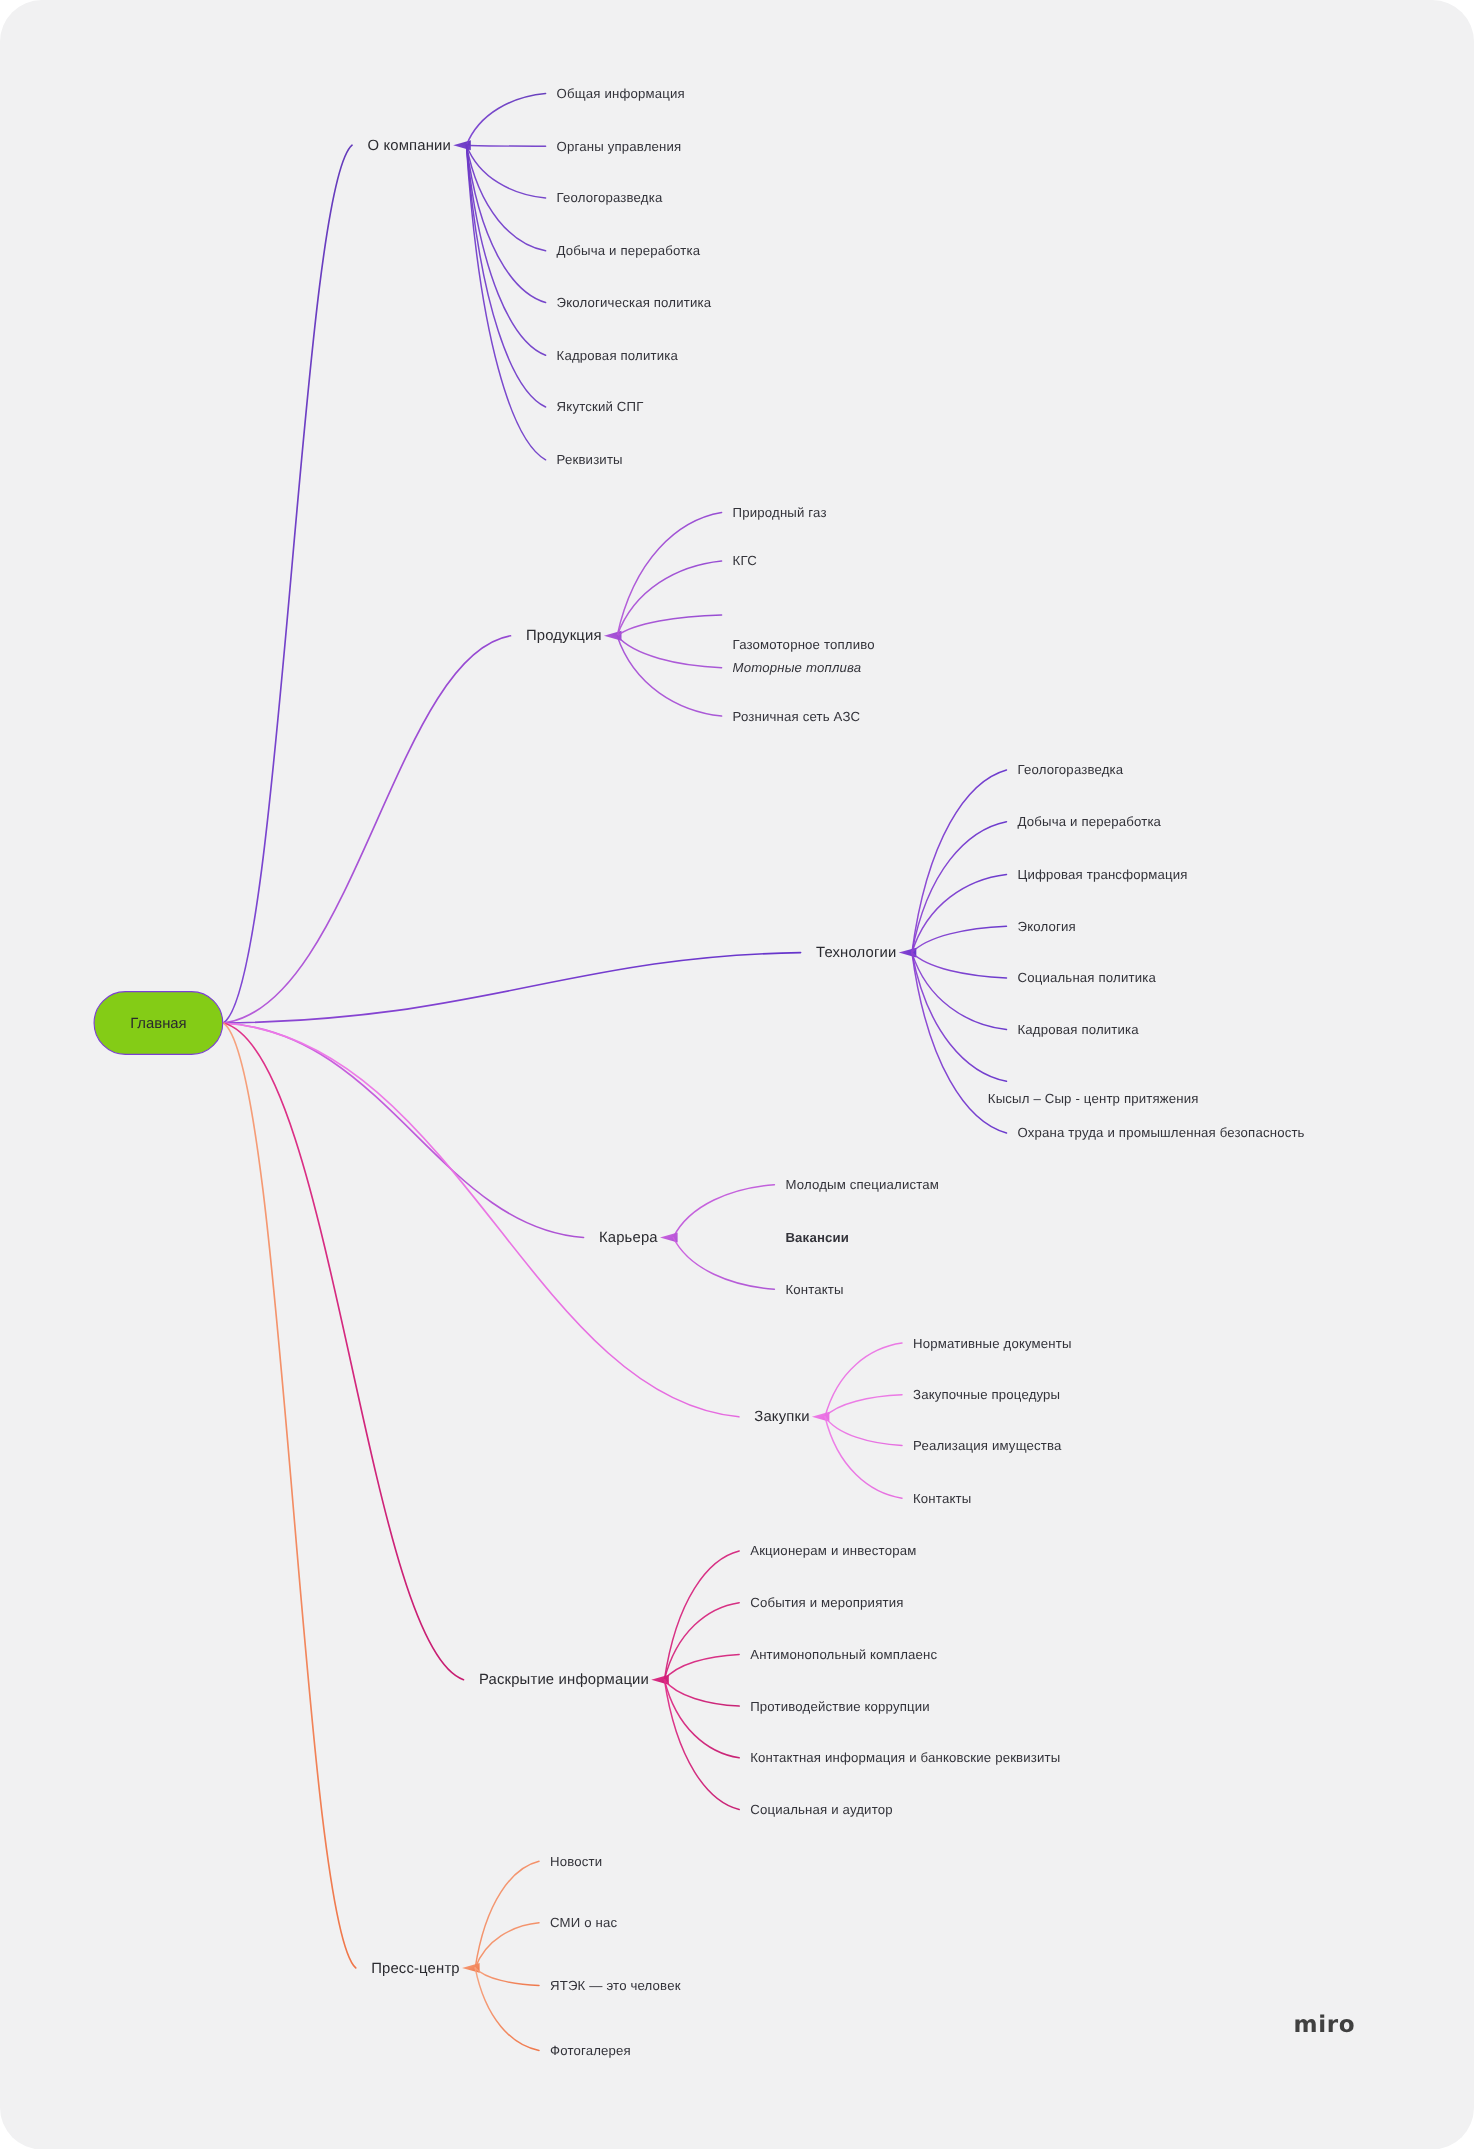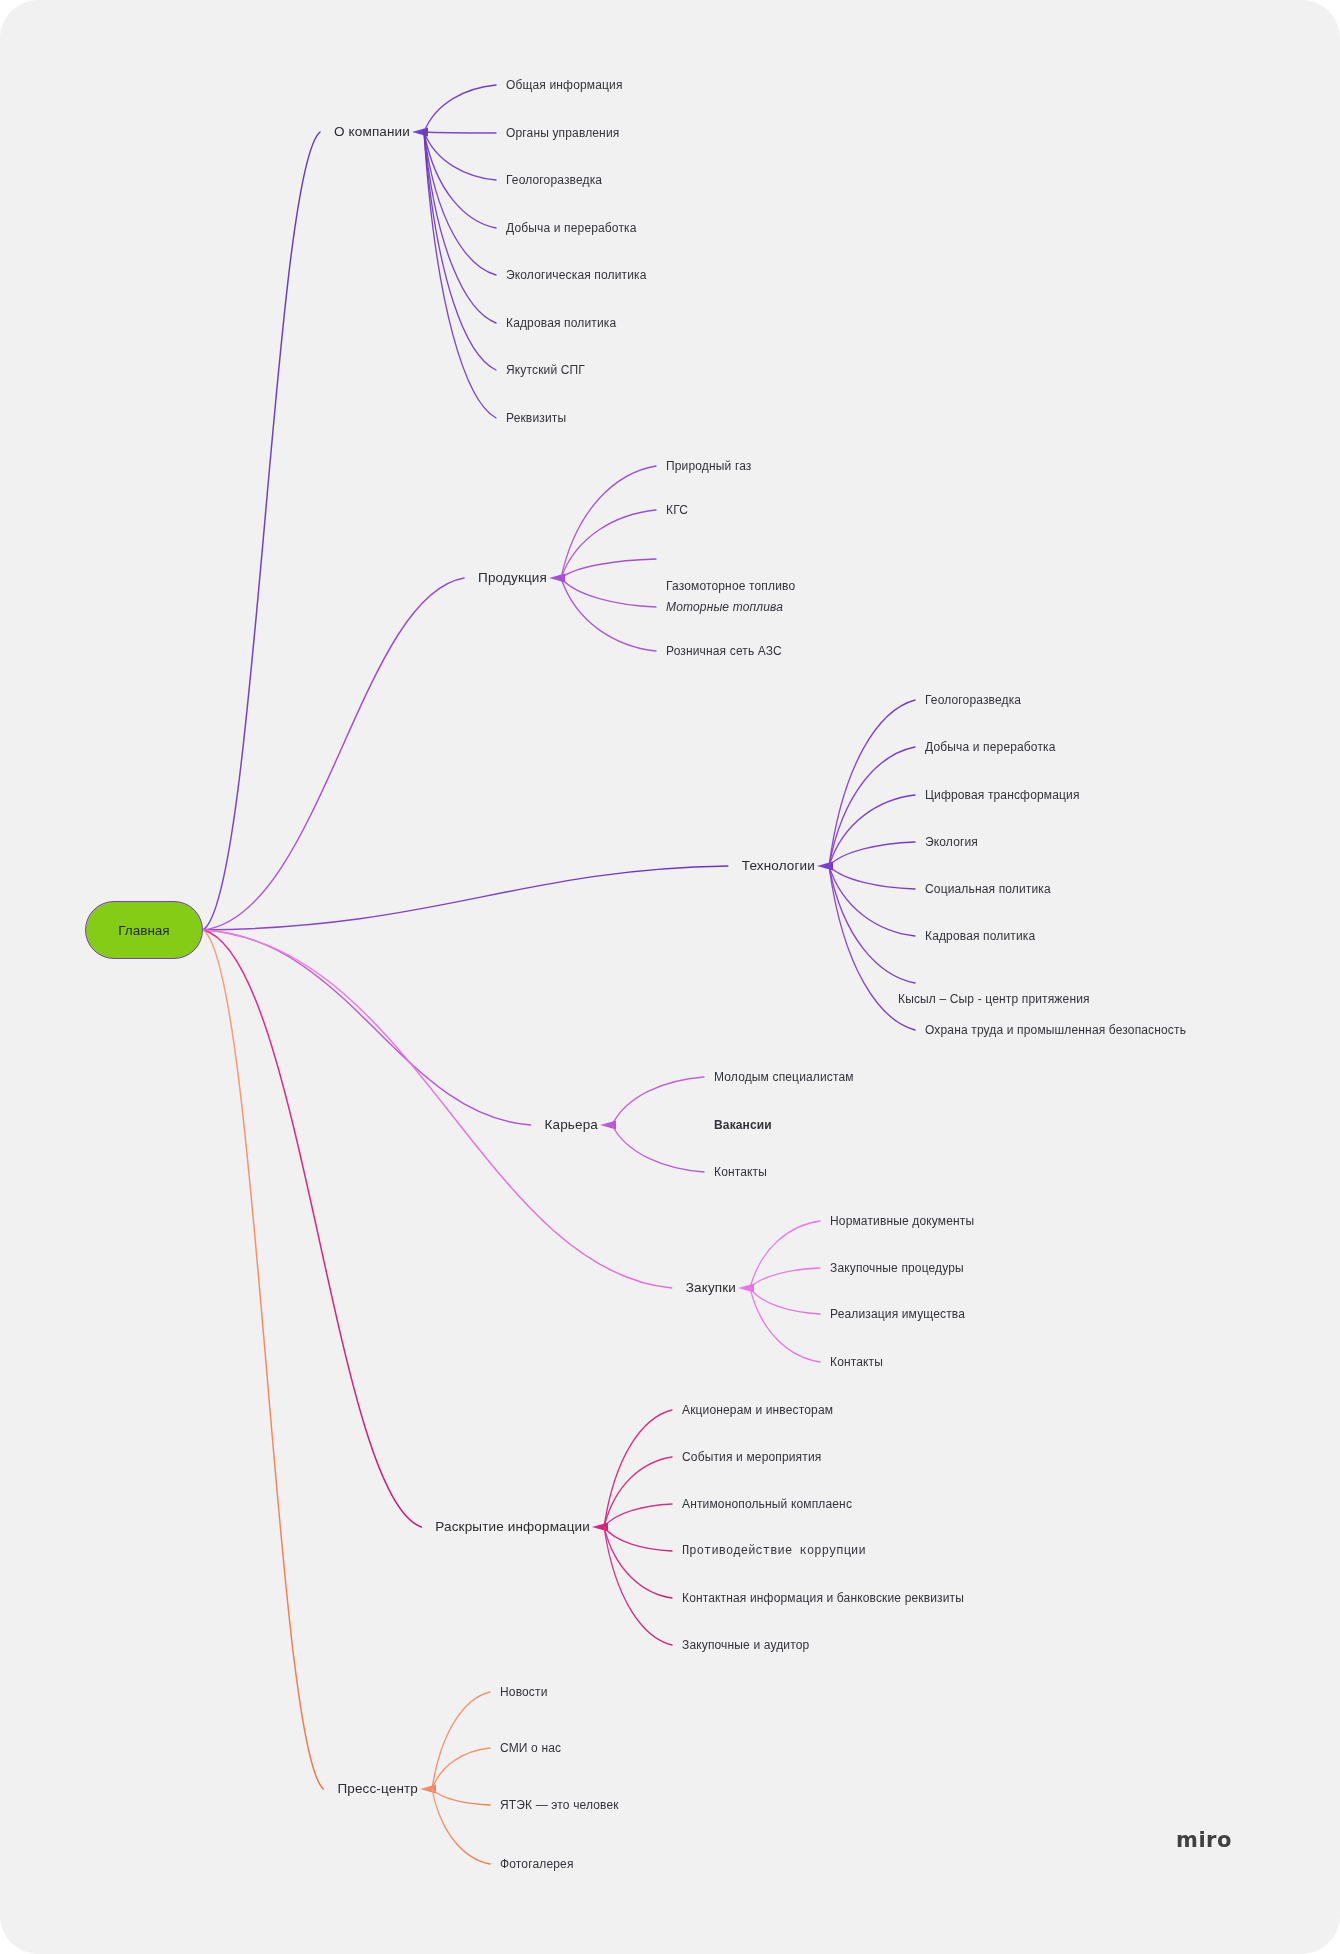--- a/index.html
+++ b/index.html
@@ -164,23 +164,23 @@
       <div class="node-label leaf right" style="left: 714px; top: 1172px;">Контакты</div>
       <div class="node-label branch left" style="left: 736px; top: 1288px;">Закупки</div>
       <div class="node-label leaf right" style="left: 830px; top: 1221px;">Нормативные документы</div>
       <div class="node-label leaf right" style="left: 830px; top: 1268px;">Закупочные процедуры</div>
       <div class="node-label leaf right" style="left: 830px; top: 1314px;">Реализация имущества</div>
       <div class="node-label leaf right" style="left: 830px; top: 1362px;">Контакты</div>
       <div class="node-label branch left" style="left: 590px; top: 1527px;">Раскрытие информации</div>
       <div class="node-label leaf right" style="left: 682px; top: 1410px;">Акционерам и инвесторам</div>
       <div class="node-label leaf right" style="left: 682px; top: 1457px;">События и мероприятия</div>
       <div class="node-label leaf right" style="left: 682px; top: 1504px;">Антимонопольный комплаенс</div>
-      <div class="node-label leaf right" style="left: 682px; top: 1551px; font-family: Liberation Mono, monospace;">Противодействие коррупции</div>
+      <div class="node-label leaf right" style="left: 682px; top: 1551px;">Противодействие коррупции</div>
       <div class="node-label leaf right" style="left: 682px; top: 1598px;">Контактная информация и банковские реквизиты</div>
-      <div class="node-label leaf right" style="left: 682px; top: 1645px;">Закупочные и аудитор</div>
+      <div class="node-label leaf right" style="left: 682px; top: 1645px;">Социальная и аудитор</div>
       <div class="node-label branch left" style="left: 418px; top: 1789px;">Пресс-центр</div>
       <div class="node-label leaf right" style="left: 500px; top: 1692px;">Новости</div>
       <div class="node-label leaf right" style="left: 500px; top: 1748px;">СМИ о нас</div>
       <div class="node-label leaf right" style="left: 500px; top: 1805px;">ЯТЭК — это человек</div>
       <div class="node-label leaf right" style="left: 500px; top: 1864px;">Фотогалерея</div>
     </div>
 
   <div id="miro-watermark">miro</div>
 </div>
 

